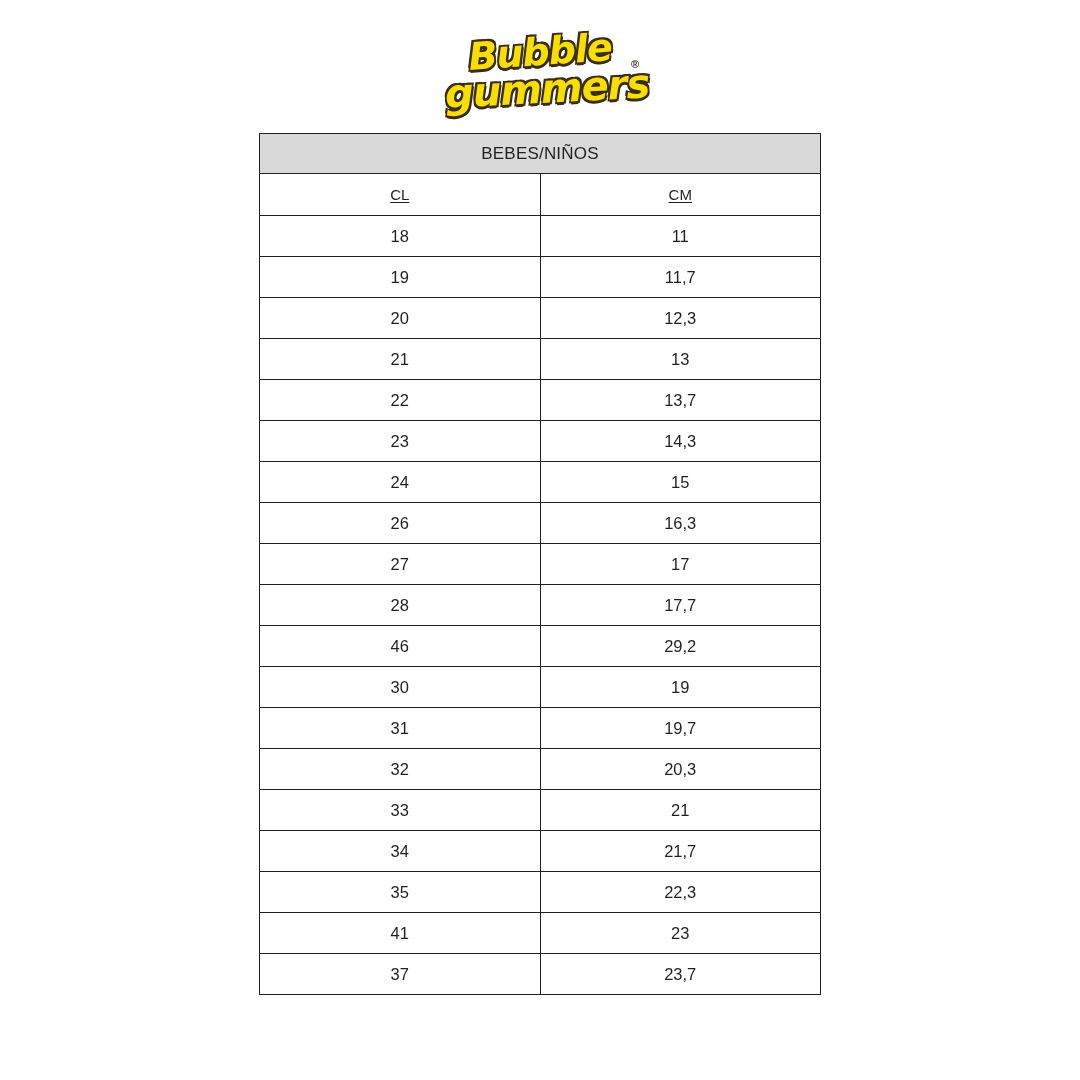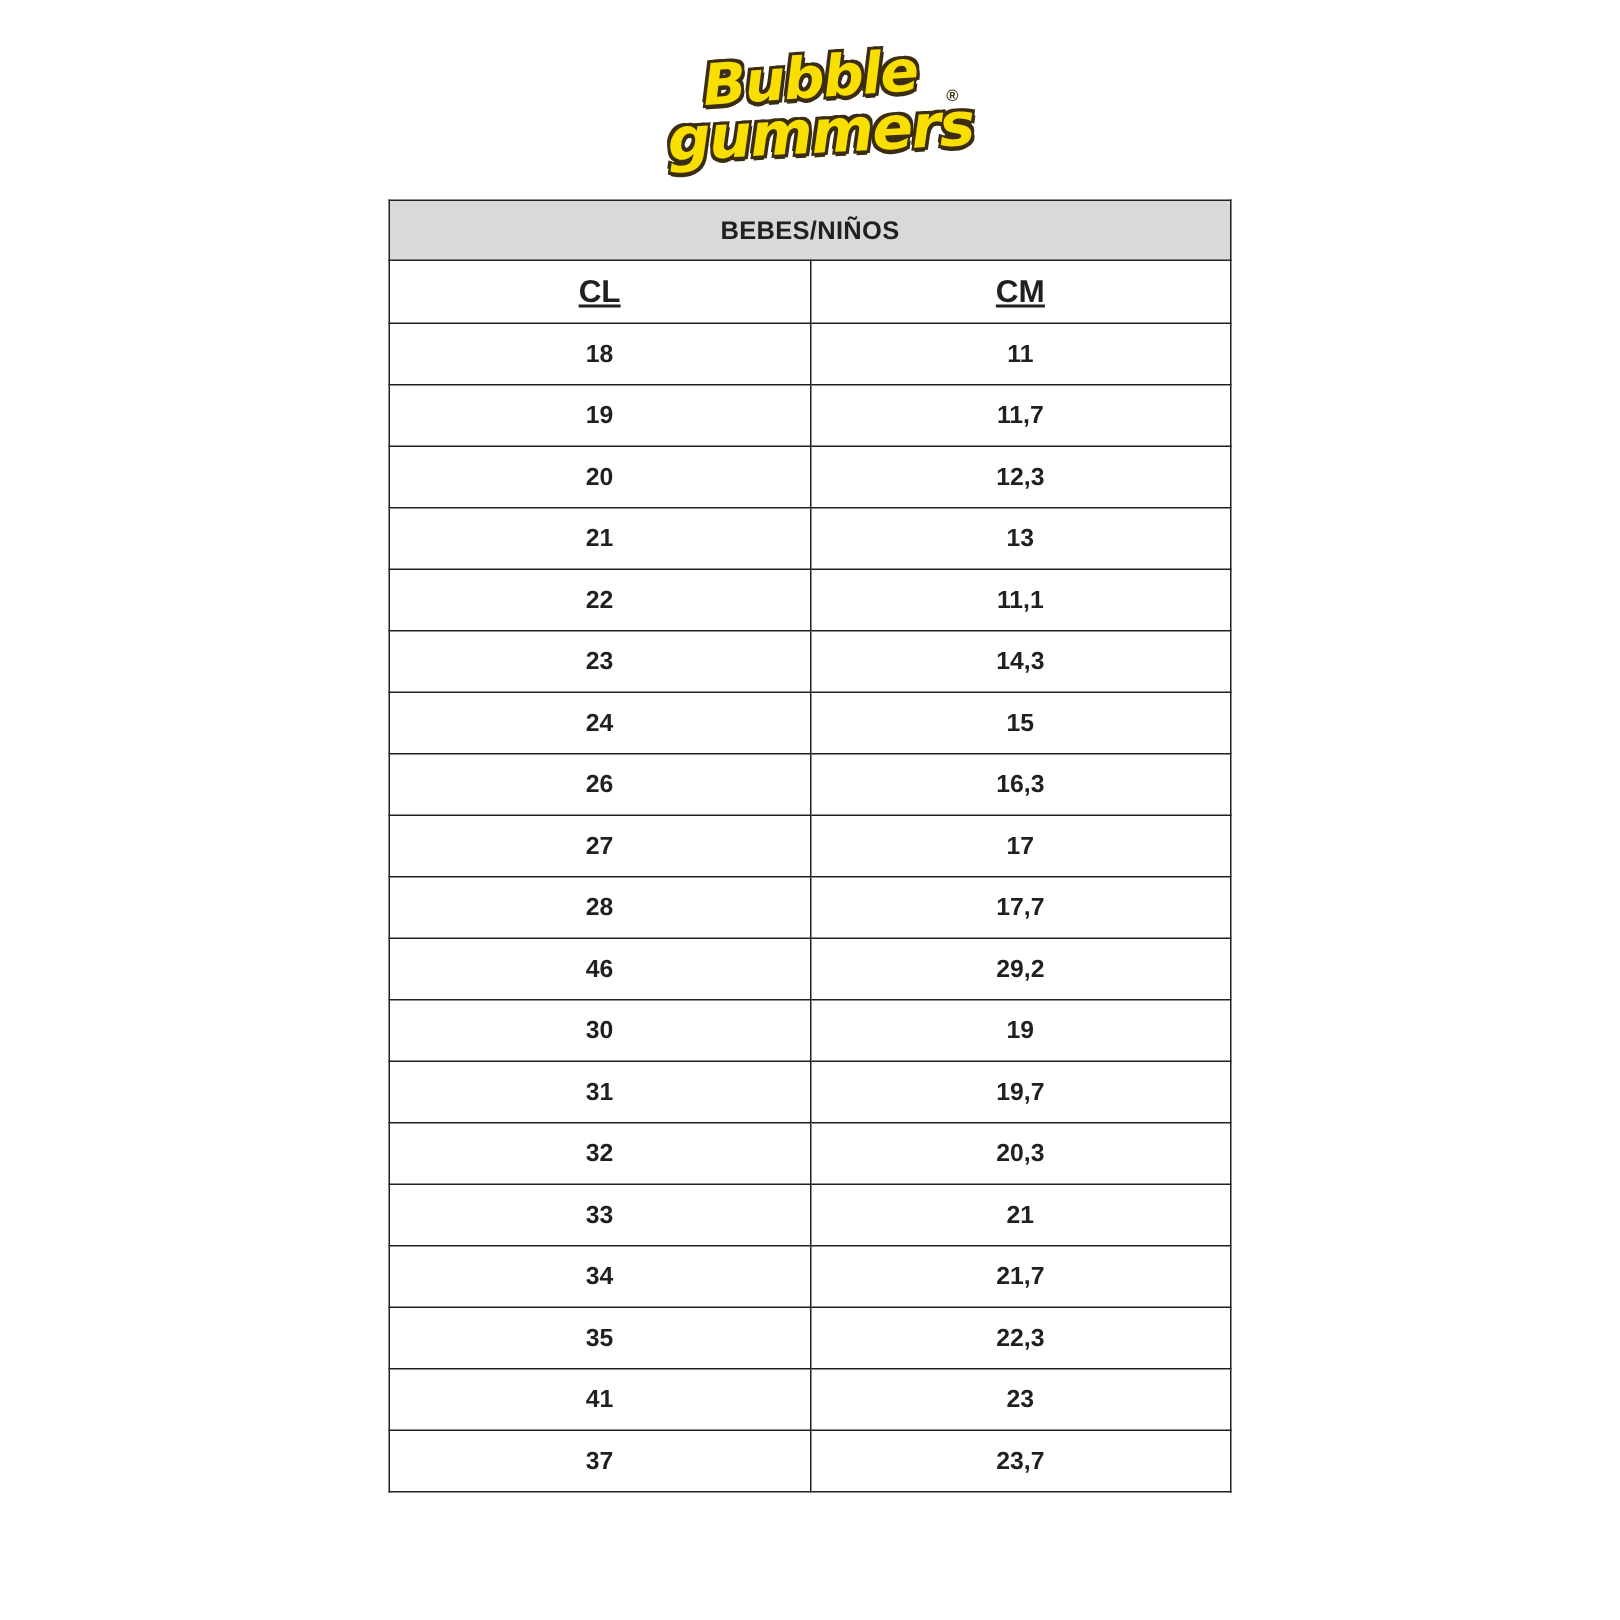--- a/index.html
+++ b/index.html
@@ -86,36 +86,36 @@
   }
   table.size-table {
     border-collapse: collapse;
     width: 562px;
     table-layout: fixed;
   }
   table.size-table td,
   table.size-table th {
     border: 1px solid #231f20;
     text-align: center;
-    font-weight: bold;
+    font-weight: normal;
     color: #231f20;
     font-size: 16.5px;
     height: 41px;
     padding: 4px;
     box-sizing: border-box;
   }
   tr.title-row td {
     background: #d9d9d9;
     font-size: 17px;
     height: 40px;
     letter-spacing: 0.2px;
   }
   tr.header-row td {
     height: 42px;
-    font-size: 21px;
+    font-size: 15px;
     text-align: center;
   }
   tr.header-row td span {
     text-decoration: underline;
     text-underline-offset: 2px;
   }
   tr.data-row td {
     height: 41px;
   }
 </style>
@@ -153,21 +153,21 @@
         <tr class="data-row">
           <td>20</td>
           <td>12,3</td>
         </tr>
         <tr class="data-row">
           <td>21</td>
           <td>13</td>
         </tr>
         <tr class="data-row">
           <td>22</td>
-          <td>11,1</td>
+          <td>13,7</td>
         </tr>
         <tr class="data-row">
           <td>23</td>
           <td>14,3</td>
         </tr>
         <tr class="data-row">
           <td>24</td>
           <td>15</td>
         </tr>
         <tr class="data-row">

